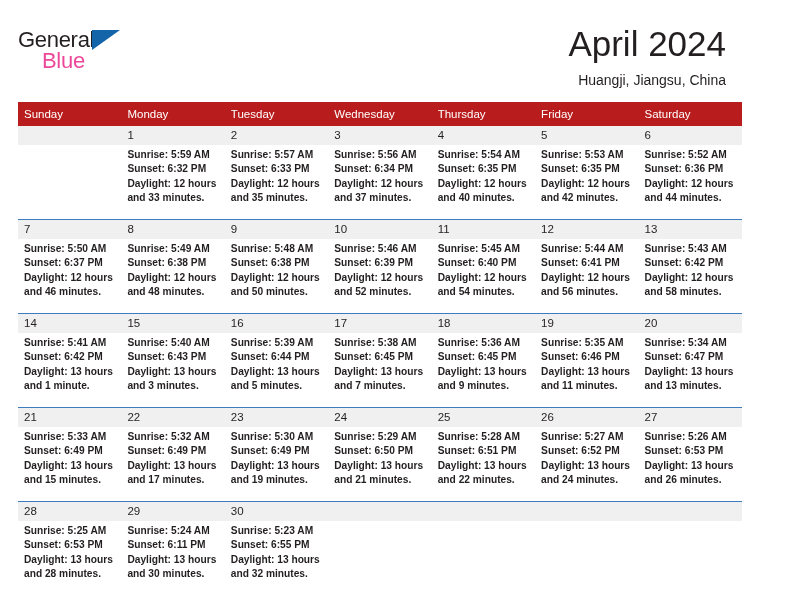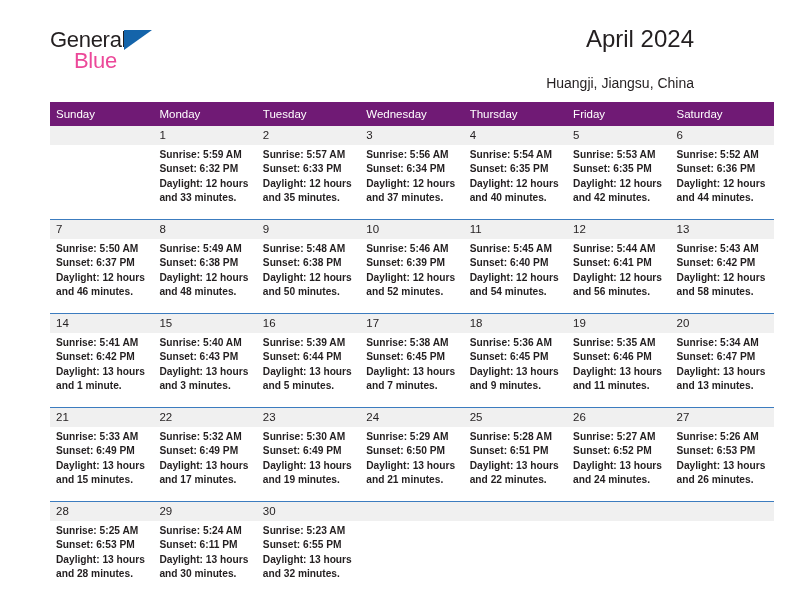--- a/index.html
+++ b/index.html
@@ -12,21 +12,21 @@
     height: 612px;
     font-family: "Liberation Sans", sans-serif;
     color: #231f20;
     overflow: hidden;
   }
   .page {
     position: relative;
     width: 744px;
     height: 612px;
     box-sizing: border-box;
-    padding: 0 50px;
+    padding: 0 18px;
   }
 
   
   .topbar {
     display: flex;
     align-items: flex-start;
     justify-content: space-between;
     height: 68px;
     padding-top: 26px;
     box-sizing: content-box;
@@ -64,41 +64,41 @@
     height: 0;
     border-left: 28px solid #1464aa;
     border-bottom: 20px solid transparent;
   }
 
   .titleblock {
     text-align: right;
     padding-top: 0;
   }
   .cal-title {
-    font-size: 24px;
+    font-size: 35px;
     color: #231f20;
     line-height: 1.05;
     font-weight: normal;
     margin: 0;
   }
   .cal-subtitle {
     font-size: 14px;
     color: #231f20;
-    margin-top: 24px;
+    margin-top: 9px;
   }
 
   
   .calendar {
     width: 724px;
     border-collapse: collapse;
     table-layout: fixed;
     margin-top: 8px;
   }
   .calendar th {
-    background: #701a75;
+    background: #b91c1c;
     color: #ffffff;
     font-size: 11.5px;
     font-weight: normal;
     text-align: left;
     padding: 5px 0 5px 6px;
     height: 14px;
     border: none;
   }
   .calendar td {
     vertical-align: top;

